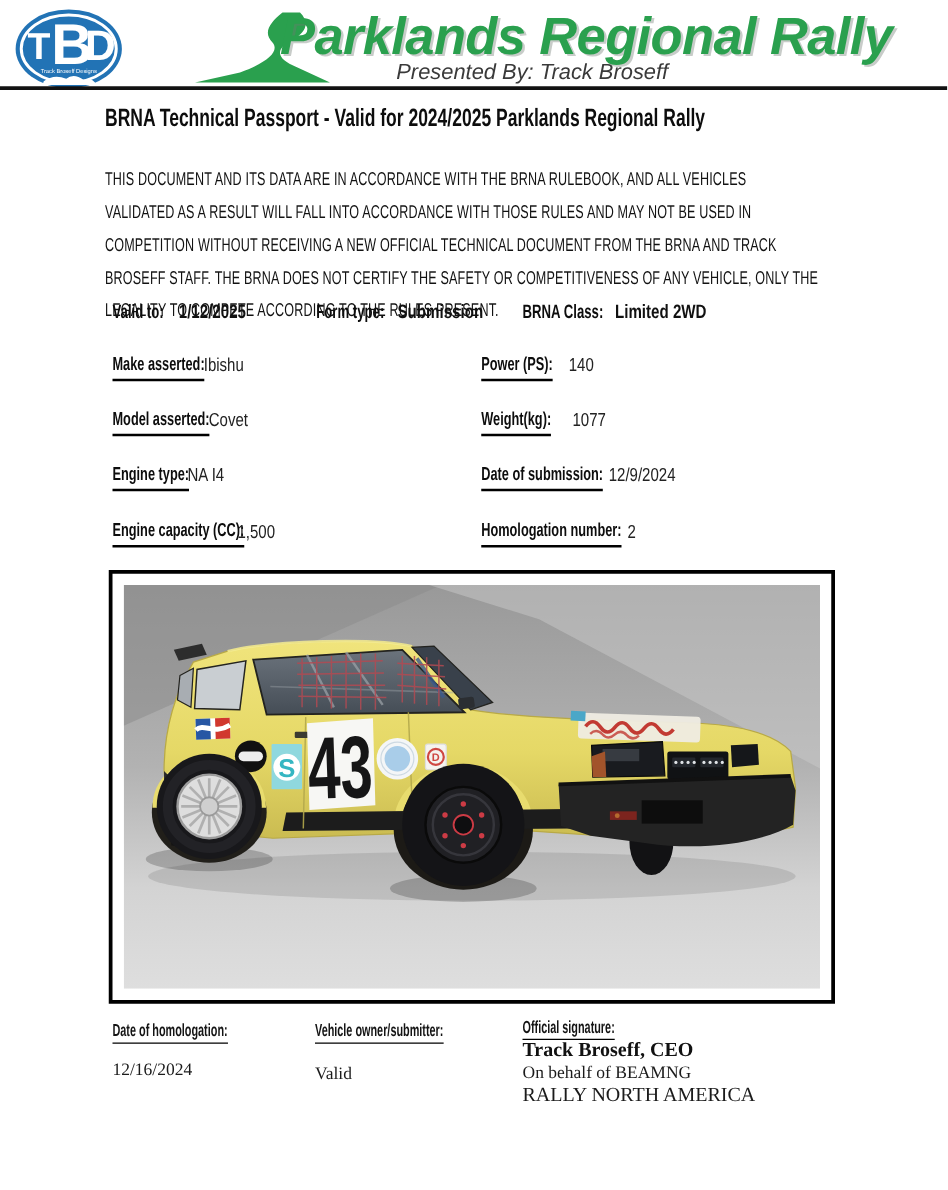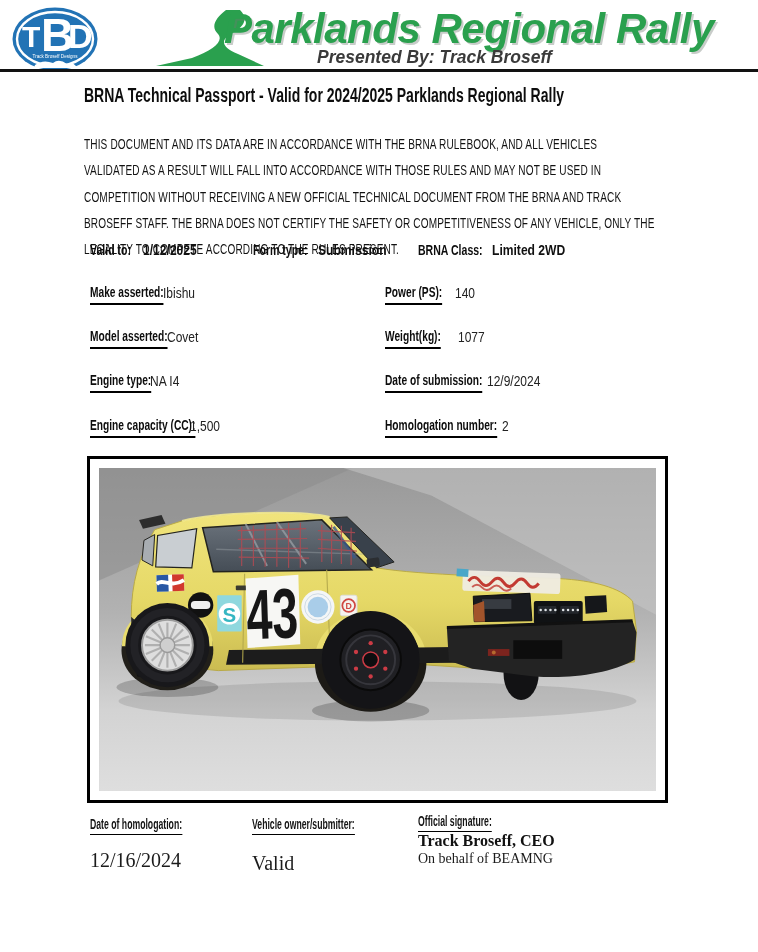--- a/index.html
+++ b/index.html
@@ -12,25 +12,25 @@
   .para{position:absolute;left:84px;top:131px;width:840px;
         font-weight:400;font-size:14.8px;line-height:26.3px;color:#121212;
         transform:scaleX(.68);transform-origin:0 0;letter-spacing:.2px;}
   .sumlbl{font-weight:700;font-size:15.5px;color:#0d0d0d;transform:scaleX(.68);}
   .sumval{font-weight:700;font-size:15.5px;color:#111;transform:scaleX(.78);}
   .flbl{font-weight:700;font-size:15px;color:#0d0d0d;transform:scaleX(.68);
         border-bottom:2px solid #000;padding-bottom:3px;}
   .fval{font-weight:400;font-size:15px;color:#222;transform:scaleX(.80);}
   .ftlbl{font-weight:600;font-size:14px;color:#141414;transform:scaleX(.62);
         border-bottom:1.5px solid #000;padding-bottom:2px;}
-  .serif{font-family:"Liberation Serif",serif;font-size:20px;color:#1b1b1b;}
+  .serif{font-family:"Liberation Serif",serif;font-size:14px;color:#1b1b1b;}
   .serif-b{font-family:"Liberation Serif",serif;font-size:16px;font-weight:700;color:#111;}
   .rally-title{font-weight:700;font-style:italic;font-size:42px;letter-spacing:-.5px;
         color:#2aa04e;text-shadow:2px 2px 0 rgba(110,120,112,.38);text-align:center;}
-  .rally-sub{font-weight:700;font-style:italic;font-size:17.5px;color:#3a3a3a;}
+  .rally-sub{font-weight:400;font-style:italic;font-size:17.5px;color:#3a3a3a;}
   .divider{position:absolute;left:0;top:69px;width:758px;height:3px;background:#121212;}
   .photo-frame{position:absolute;left:87px;top:456px;width:581px;height:347px;
         border:3px solid #000;padding:9px;box-sizing:border-box;background:#fff;}
   .photo-frame svg{display:block;width:100%;height:100%;}
 </style>
 </head>
 <body>
 
 <div class="page">
 
@@ -258,14 +258,15 @@
 
   <span class="abs cond ftlbl" style="left:90px;top:816px;">Date of homologation:</span>
   <span class="abs serif" style="left:90px;top:849px;">12/16/2024</span>
 
   <span class="abs cond ftlbl" style="left:252px;top:816px;">Vehicle owner/submitter:</span>
   <span class="abs serif" style="left:252px;top:852px;">Valid</span>
 
   <span class="abs cond ftlbl" style="left:418px;top:813px;">Official signature:</span>
   <span class="abs serif-b" style="left:418px;top:832px;">Track Broseff, CEO</span>
   <span class="abs serif" style="font-size:14px;left:418px;top:851px;">On behalf of BEAMNG</span>
+  <span class="abs serif" style="font-size:16px;left:418px;top:868px;">RALLY NORTH AMERICA</span>
 
 </div>
 
 </body></html>

